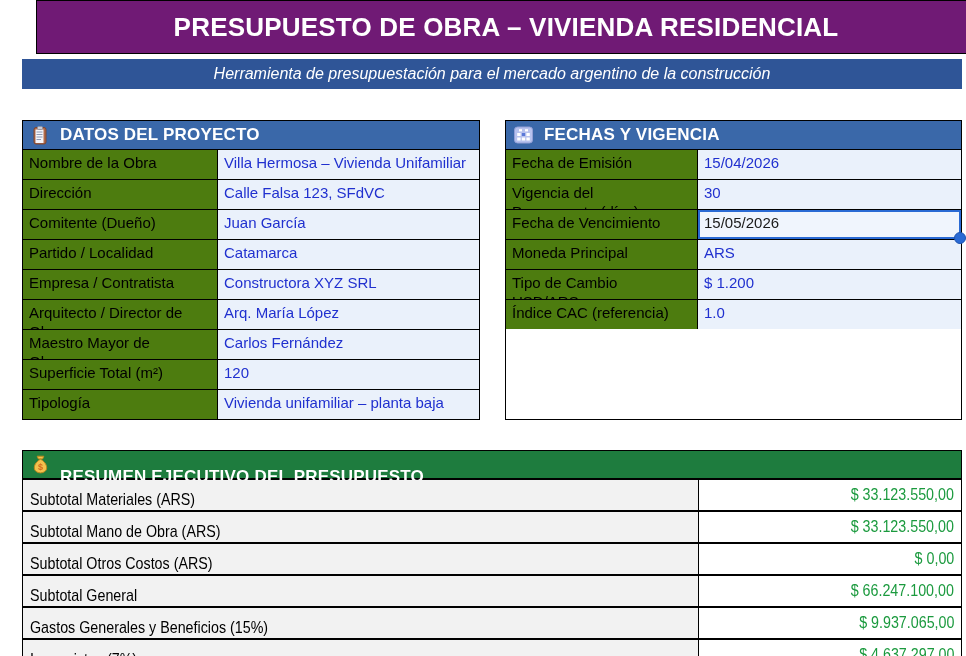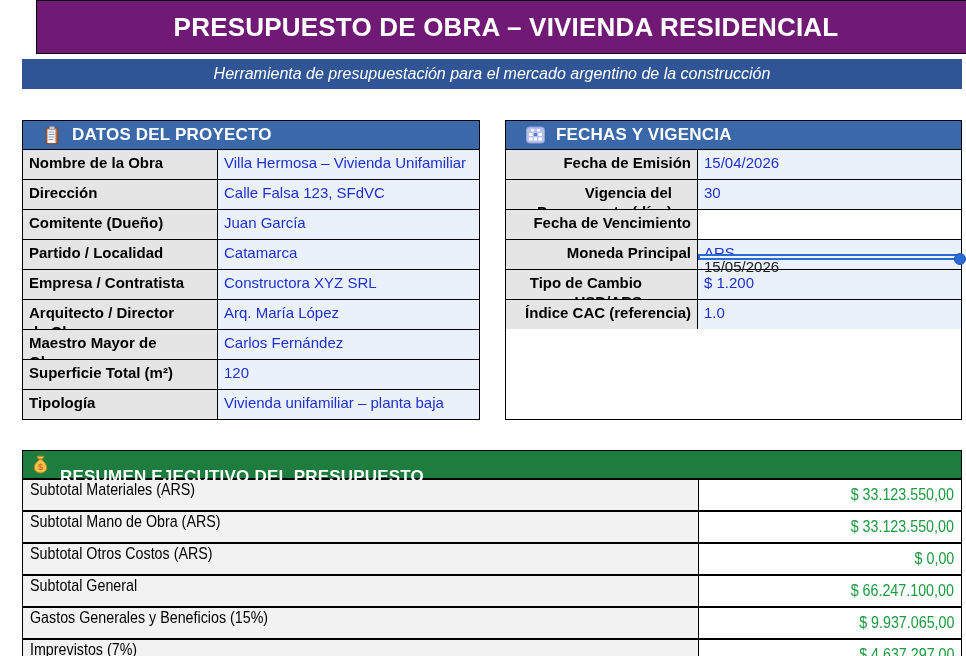--- a/index.html
+++ b/index.html
@@ -12,47 +12,47 @@
   .banner-title{color:#fff;font-weight:bold;font-size:26px;letter-spacing:.2px;white-space:nowrap;}
   .subtitle-bar{margin:5px 0 0 22px;width:940px;height:30px;background:#2F5597;
           display:flex;align-items:center;justify-content:center;}
   .subtitle-text{color:#fff;font-style:italic;font-size:16px;white-space:nowrap;}
 
   
   .tables-row{margin:31px 0 0 22px;width:940px;display:flex;gap:25px;}
   .info-table{border:1px solid #000;box-sizing:border-box;background:#fff;}
   .left-table{width:458px;}
   .right-table{width:457px;}
-  .thead-blue{height:28px;background:#3A68A9;display:flex;align-items:center;gap:11px;padding-left:20px;}
+  .thead-blue{height:28px;background:#3A68A9;display:flex;align-items:center;gap:11px;padding-left:8px;}
   .thead-blue .ttl{color:#fff;font-weight:bold;font-size:17px;letter-spacing:.2px;white-space:nowrap;}
   .irow{display:flex;height:29px;border-top:1px solid #000;}
-  .label-cell{background:#e5e5e5;border-right:1px solid #000;box-sizing:border-box;
-              font-weight:bold;font-size:15px;color:#000;padding:3px 6px;line-height:19px;overflow:hidden;}
+  .label-cell{background:#4d7c0f;border-right:1px solid #000;box-sizing:border-box;
+              font-weight:normal;font-size:15px;color:#000;padding:3px 6px;line-height:19px;overflow:hidden;}
   .left-table .label-cell{width:195px;}
-  .right-table .label-cell{width:192px;text-align:right;}
+  .right-table .label-cell{width:192px;}
   .value-cell{flex:1;background:#EAF1FB;font-size:15px;color:#2030CF;
               padding:3px 6px;line-height:19px;overflow:hidden;box-sizing:border-box;}
   .maxw155>span{display:block;max-width:155px;}
   .maxw140>span{display:block;max-width:140px;}
   .maxw160>span{display:block;max-width:160px;}
   .maxw130>span{display:block;max-width:130px;}
 
   
   .value-cell.selected{position:relative;background:#F0F5FD;color:#1a1a1a;overflow:visible;
-              box-shadow:inset 0 0 0 2px #2A6AD4;z-index:4;margin-top:44px;}
+              box-shadow:inset 0 0 0 2px #2A6AD4;z-index:4;}
   .fill-handle{position:absolute;right:-5px;bottom:-5px;width:10px;height:10px;border-radius:50%;
               background:#2A6AD4;border:1px solid #1d54b0;z-index:6;}
 
   
   .summary{margin:30px 0 0 22px;width:940px;border:1px solid #000;box-sizing:border-box;background:#fff;}
   .thead-green{height:27px;background:#1E7C3E;display:flex;align-items:center;gap:11px;padding-left:9px;}
   .thead-green .ttl{color:#fff;font-weight:bold;font-size:17px;letter-spacing:.2px;white-space:nowrap;margin-top:24px;}
   .srow{display:flex;height:30px;border-top:2px solid #000;}
   .slabel{width:676px;background:#F2F2F2;border-right:1px solid #000;box-sizing:border-box;
-          display:flex;align-items:flex-start;padding:0 7px;font-size:17px;color:#000;}
+          display:flex;align-items:flex-end;padding:0 7px;font-size:17px;color:#000;}
   .slabel>span{transform:scaleX(.84);transform-origin:0 50%;white-space:nowrap;}
   .svalue{flex:1;background:#fff;display:flex;align-items:center;justify-content:flex-end;
           padding:0 7px;font-size:17px;color:#1B9A3E;box-sizing:border-box;}
   .svalue>span{transform:scaleX(.84);transform-origin:100% 50%;white-space:nowrap;}
 
   .icon{display:flex;align-items:center;justify-content:center;flex:0 0 auto;}
 </style>
 </head>
 <body>
 

